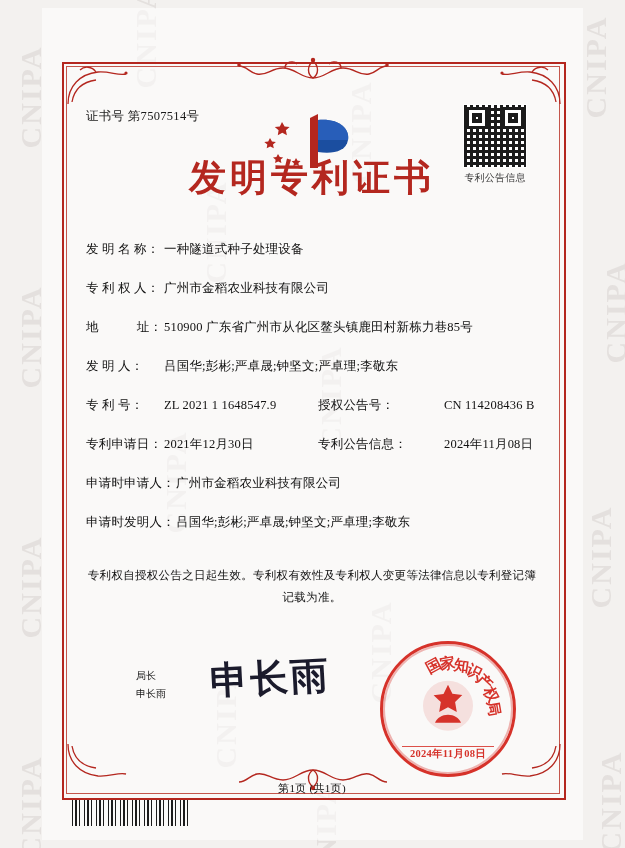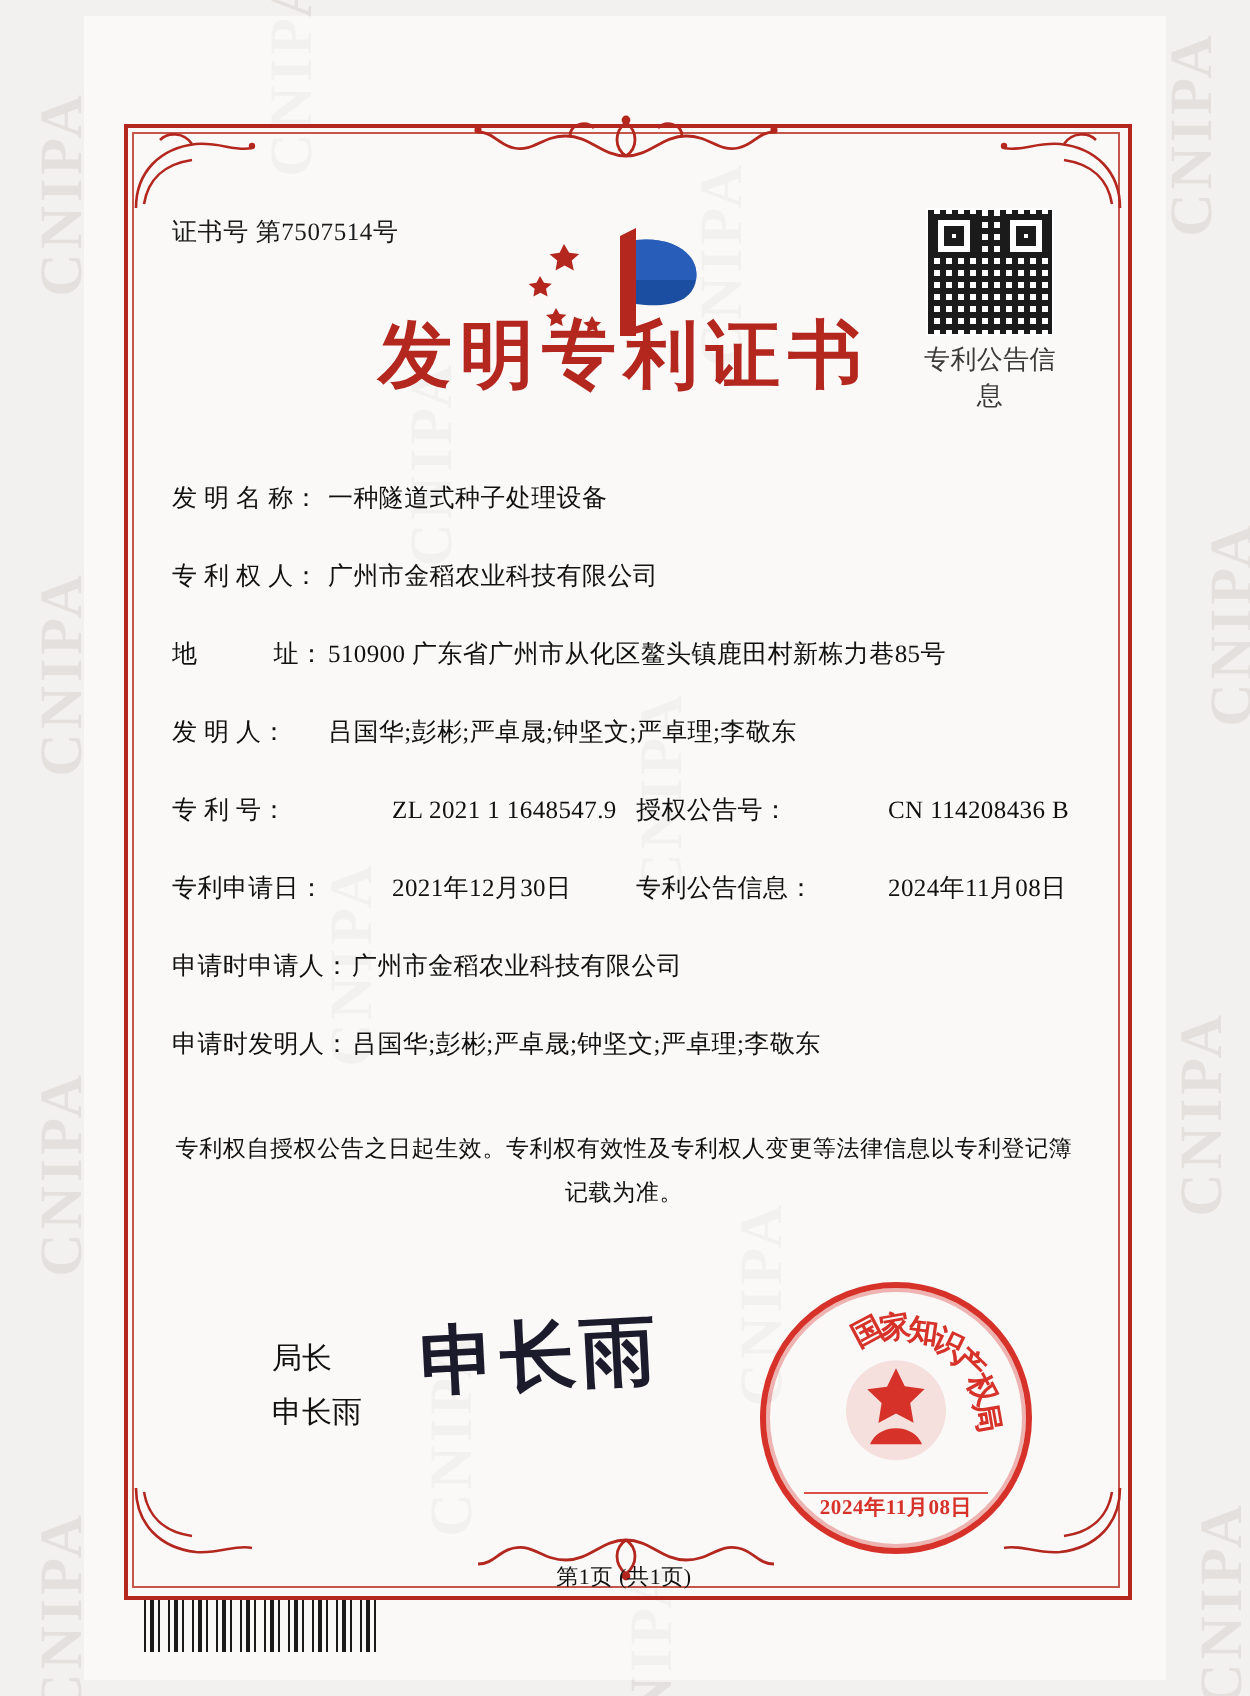--- a/index.html
+++ b/index.html
@@ -140,21 +140,21 @@
     content: "";
     position: absolute;
     width: 16px; height: 16px;
     border: 3px solid #1b1b1b;
     background: #fff;
     box-shadow: inset 0 0 0 3px #fff, inset 0 0 0 7px #1b1b1b;
   }
   .qr:before { left: 2px; top: 2px; }
   .qr:after { right: 2px; top: 2px; }
   .qr-caption {
-    font-size: 13px;
+    font-size: 10px;
     color: #3a3a3a;
     margin-top: 3px;
     letter-spacing: 0.2px;
   }
 
   .main-title {
     text-align: center;
     font-size: 37px;
     font-weight: bold;
     color: #b4271f;
@@ -180,21 +180,21 @@
   }
   .label.nosp { letter-spacing: 0.2px; }
   .value {
     flex: 1;
     letter-spacing: 0.2px;
   }
   .row.two .half {
     display: flex;
     align-items: baseline;
   }
-  .row.two .c1 { width: 232px; flex: none; gap: 32px; }
+  .row.two .c1 { width: 232px; flex: none; }
   .row.two .c2 { flex: 1; gap: 36px; }
   .row.two .label2 {
     width: 90px;
     flex: none;
     letter-spacing: 0.2px;
   }
 
   .legal {
     margin-top: 34px;
     font-size: 11.5px;
@@ -207,21 +207,21 @@
   
   .sig-area {
     position: relative;
     margin-top: 36px;
     height: 120px;
   }
   .sig-labels {
     position: absolute;
     left: 50px;
     top: 22px;
-    font-size: 15px;
+    font-size: 10px;
     line-height: 1.8;
     color: #111;
   }
   .sig-script {
     position: absolute;
     left: 124px;
     top: 8px;
     font-size: 38px;
     font-family: "Liberation Serif", serif;
     color: #1b1b2c;

